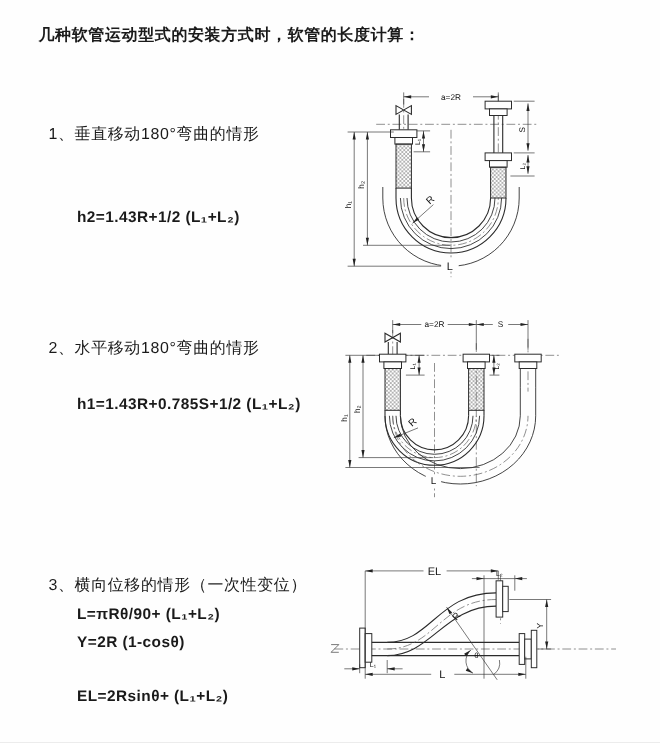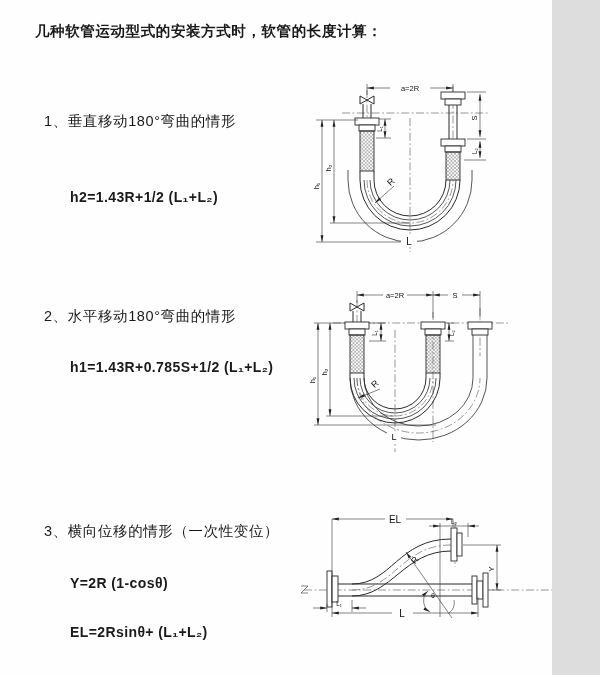--- a/index.html
+++ b/index.html
@@ -1,17 +1,17 @@
 <!DOCTYPE html>
 <html><head>
 <meta charset="utf-8">
 <style>
   *{box-sizing:border-box}
   html,body{margin:0;padding:0;background:#ddd}
-  .page{position:relative;width:552px;height:675px;background:#fefefe;
+  .page{position:relative;width:600px;height:675px;background:#fefefe;
         font-family:"Liberation Sans","DejaVu Sans",sans-serif;color:#1a1a1a;overflow:hidden}
   .doc-title{position:absolute;left:35px;top:22px;font-size:14.5px;font-weight:bold;letter-spacing:.6px}
   .sec-title{position:absolute;font-size:14.5px;font-weight:normal;letter-spacing:.6px}
   .formula{position:absolute;font-size:14px;font-weight:bold;letter-spacing:.4px;white-space:pre}
   svg{position:absolute;overflow:visible}
   svg text{font-family:"Liberation Sans","DejaVu Sans",sans-serif;fill:#111;font-weight:normal}
   .geo{stroke:#2b2b2b;stroke-width:1;fill:none}
   .geo2{stroke:#2b2b2b;stroke-width:.8;fill:none}
   .cl{stroke:#555;stroke-width:.6;fill:none;stroke-dasharray:8 2.5 1.8 2.5}
   .dim{stroke:#333;stroke-width:.6;fill:none}
@@ -28,20 +28,21 @@
 
   <div class="doc-title">几种软管运动型式的安装方式时，软管的长度计算：</div>
 
   <div class="sec-title" style="left:44px;top:112px">1、垂直移动180°弯曲的情形</div>
   <div class="formula" style="left:70px;top:189px">h2=1.43R+1/2 (L₁+L₂)</div>
 
   <div class="sec-title" style="left:44px;top:307px">2、水平移动180°弯曲的情形</div>
   <div class="formula" style="left:70px;top:359px">h1=1.43R+0.785S+1/2 (L₁+L₂)</div>
 
   <div class="sec-title" style="left:44px;top:522px">3、横向位移的情形（一次性变位）</div>
+  <div class="formula" style="left:70px;top:550px">L=πRθ/90+ (L₁+L₂)</div>
   <div class="formula" style="left:70px;top:575px">Y=2R (1-cosθ)</div>
   <div class="formula" style="left:70px;top:624px">EL=2Rsinθ+ (L₁+L₂)</div>
 
   <svg style="left:310px;top:68px" width="270" height="192" viewBox="310 68 270 192">
     <defs>
       <pattern id="hx1" patternUnits="userSpaceOnUse" width="3.5" height="3.5">
         <path d="M0,0 L3.5,3.5 M3.5,0 L0,3.5" stroke="#777" stroke-width=".5"></path>
       </pattern>
       <marker id="ar1" viewBox="0 0 10 10" refX="9.5" refY="5" markerWidth="8" markerHeight="8" markerUnits="userSpaceOnUse" orient="auto-start-reverse">
         <path d="M1,3.2 L9.5,5 L1,6.8 Z" fill="#222"></path>

